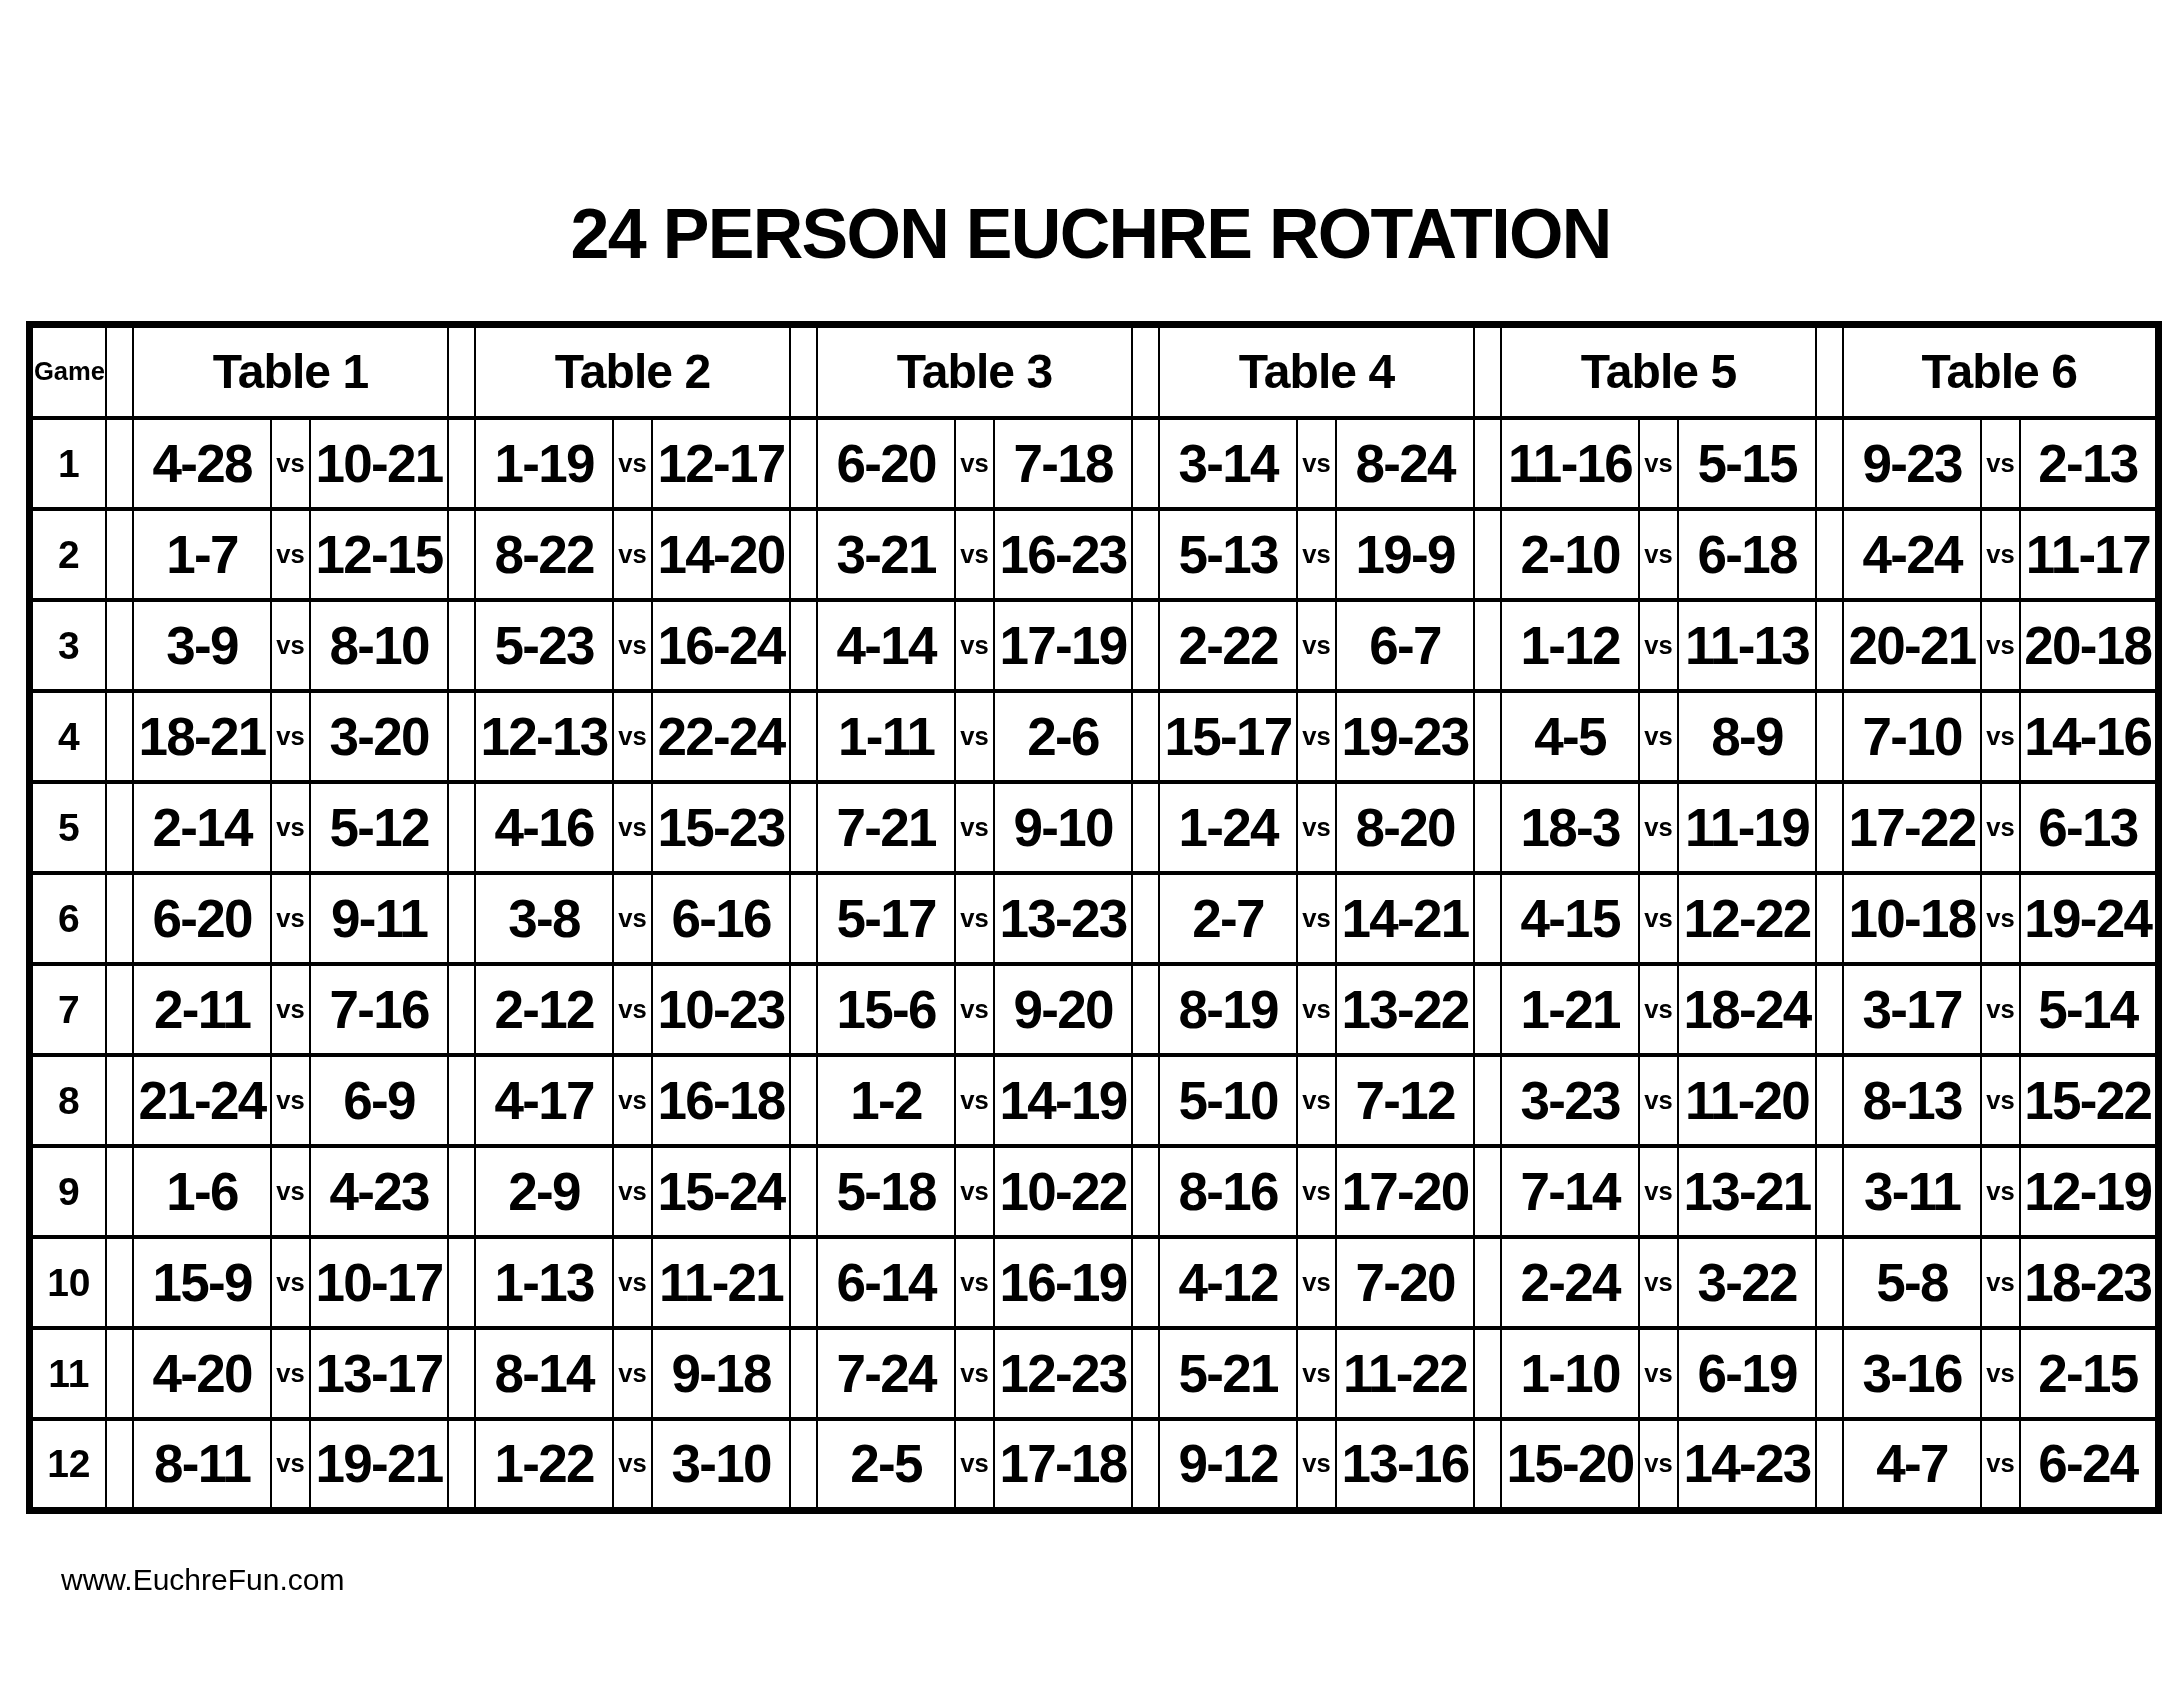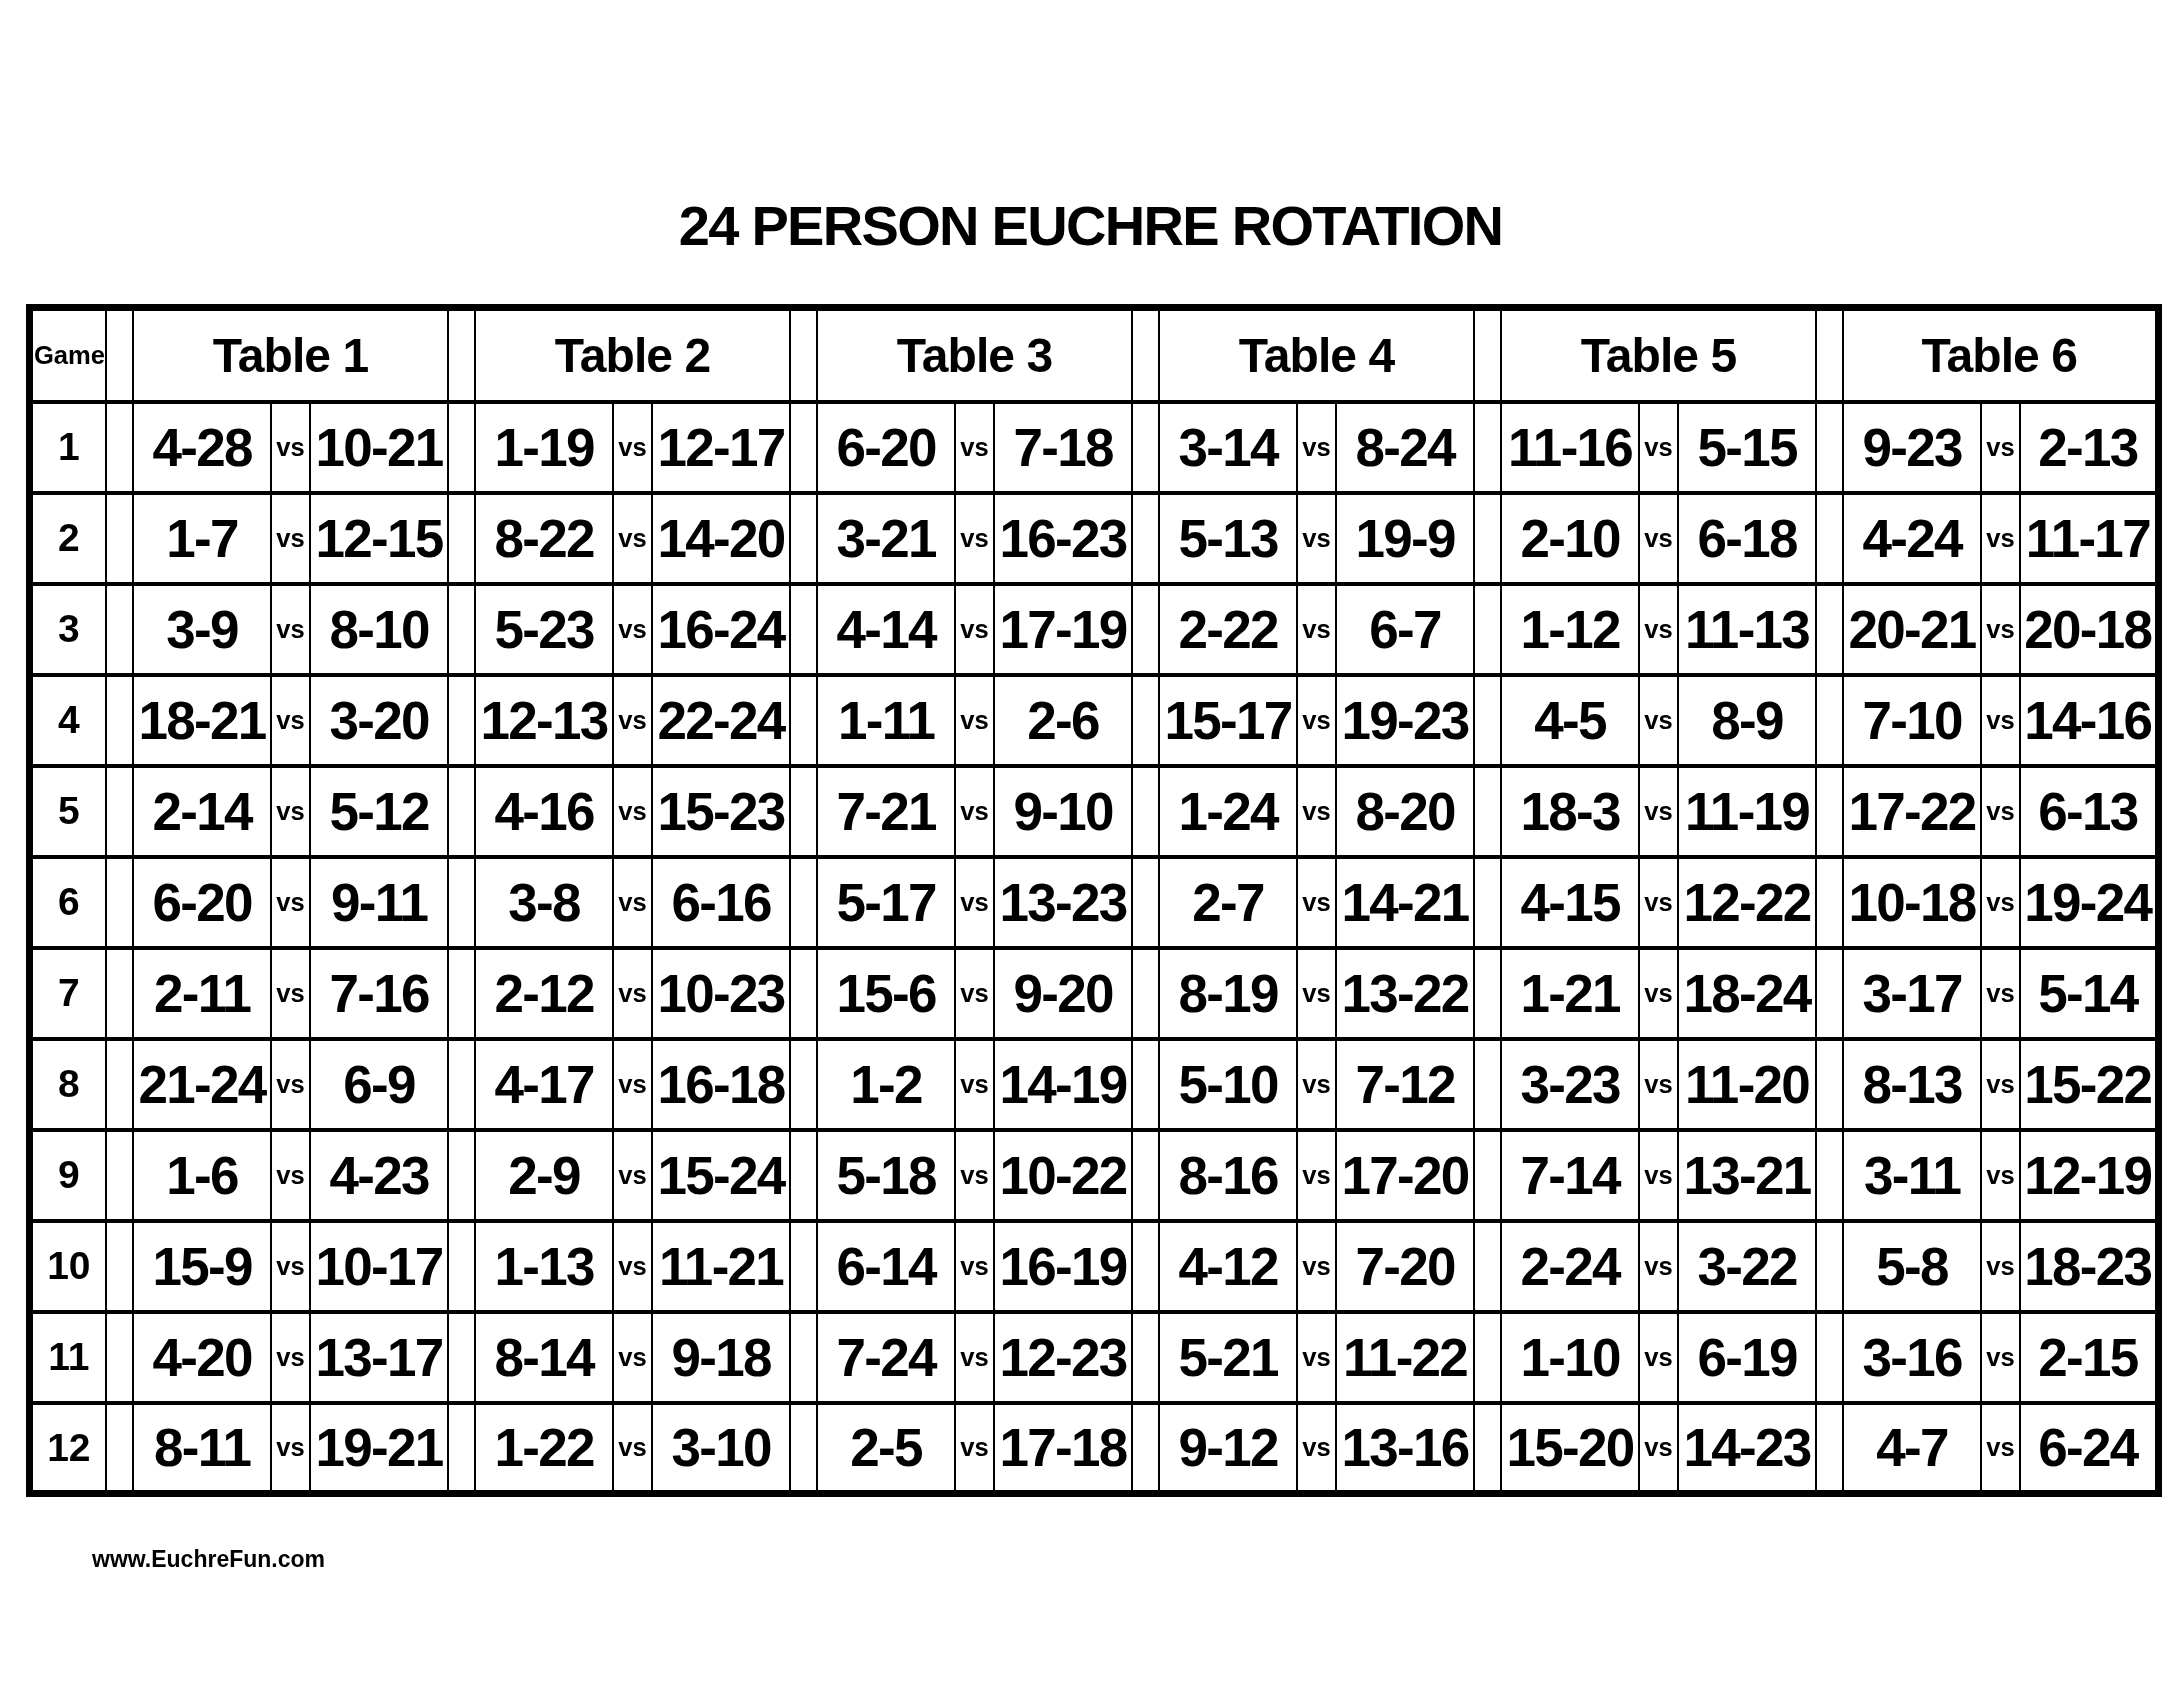--- a/index.html
+++ b/index.html
@@ -10,21 +10,21 @@
     font-family: "Liberation Sans", sans-serif;
   }
   body {
     width: 2181px;
     height: 1685px;
     overflow: hidden;
   }
   .page-title {
     margin: 194px 0 0 0;
     text-align: center;
-    font-size: 56px;
+    font-size: 70px;
     font-weight: bold;
     letter-spacing: -1.7px;
     line-height: 1.15;
   }
   table.rotation {
     width: 2130px;
     margin: 46px 25.6px 0 25.6px;
     border-collapse: collapse;
     table-layout: fixed;
     border: 7.7px solid #000;
@@ -41,23 +41,23 @@
   }
   tr.header-row { height: 94px; }
   tr.game-row   { height: 91px; }
   th.game-header  { font-size: 25.6px; font-weight: bold; text-align: right; }
   th.table-header { font-size: 48px; font-weight: bold; letter-spacing: -0.9px; }
   td.game-num { font-size: 39px; font-weight: bold; }
   td.pair     { font-size: 53px; font-weight: bold; letter-spacing: -1.7px; }
   td.vs       { font-size: 25.6px; font-weight: bold; }
   td.sp       { }
   .footer-url {
-    margin: 49px 0 0 92px;
-    font-size: 23px;
-    font-weight: bold;
+    margin: 49px 0 0 61px;
+    font-size: 30px;
+    font-weight: normal;
   }
 </style>
 </head>
 <body>
 
 <h1 class="page-title">24 PERSON EUCHRE ROTATION</h1>
 
 <table class="rotation">
   <colgroup>
     <col style="width:77px">

